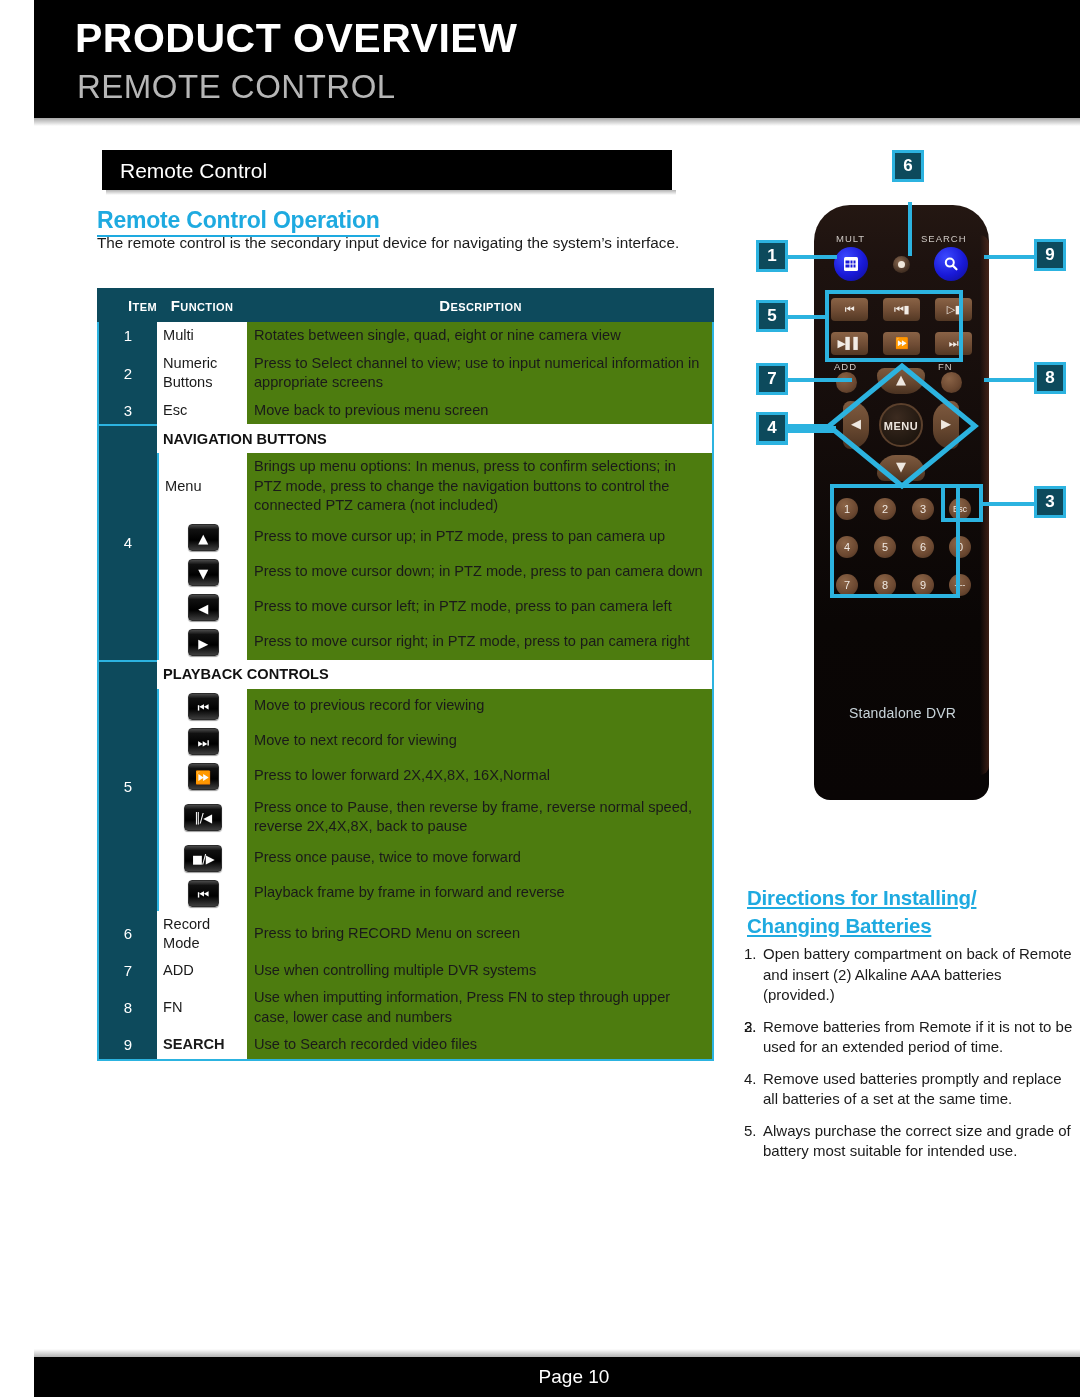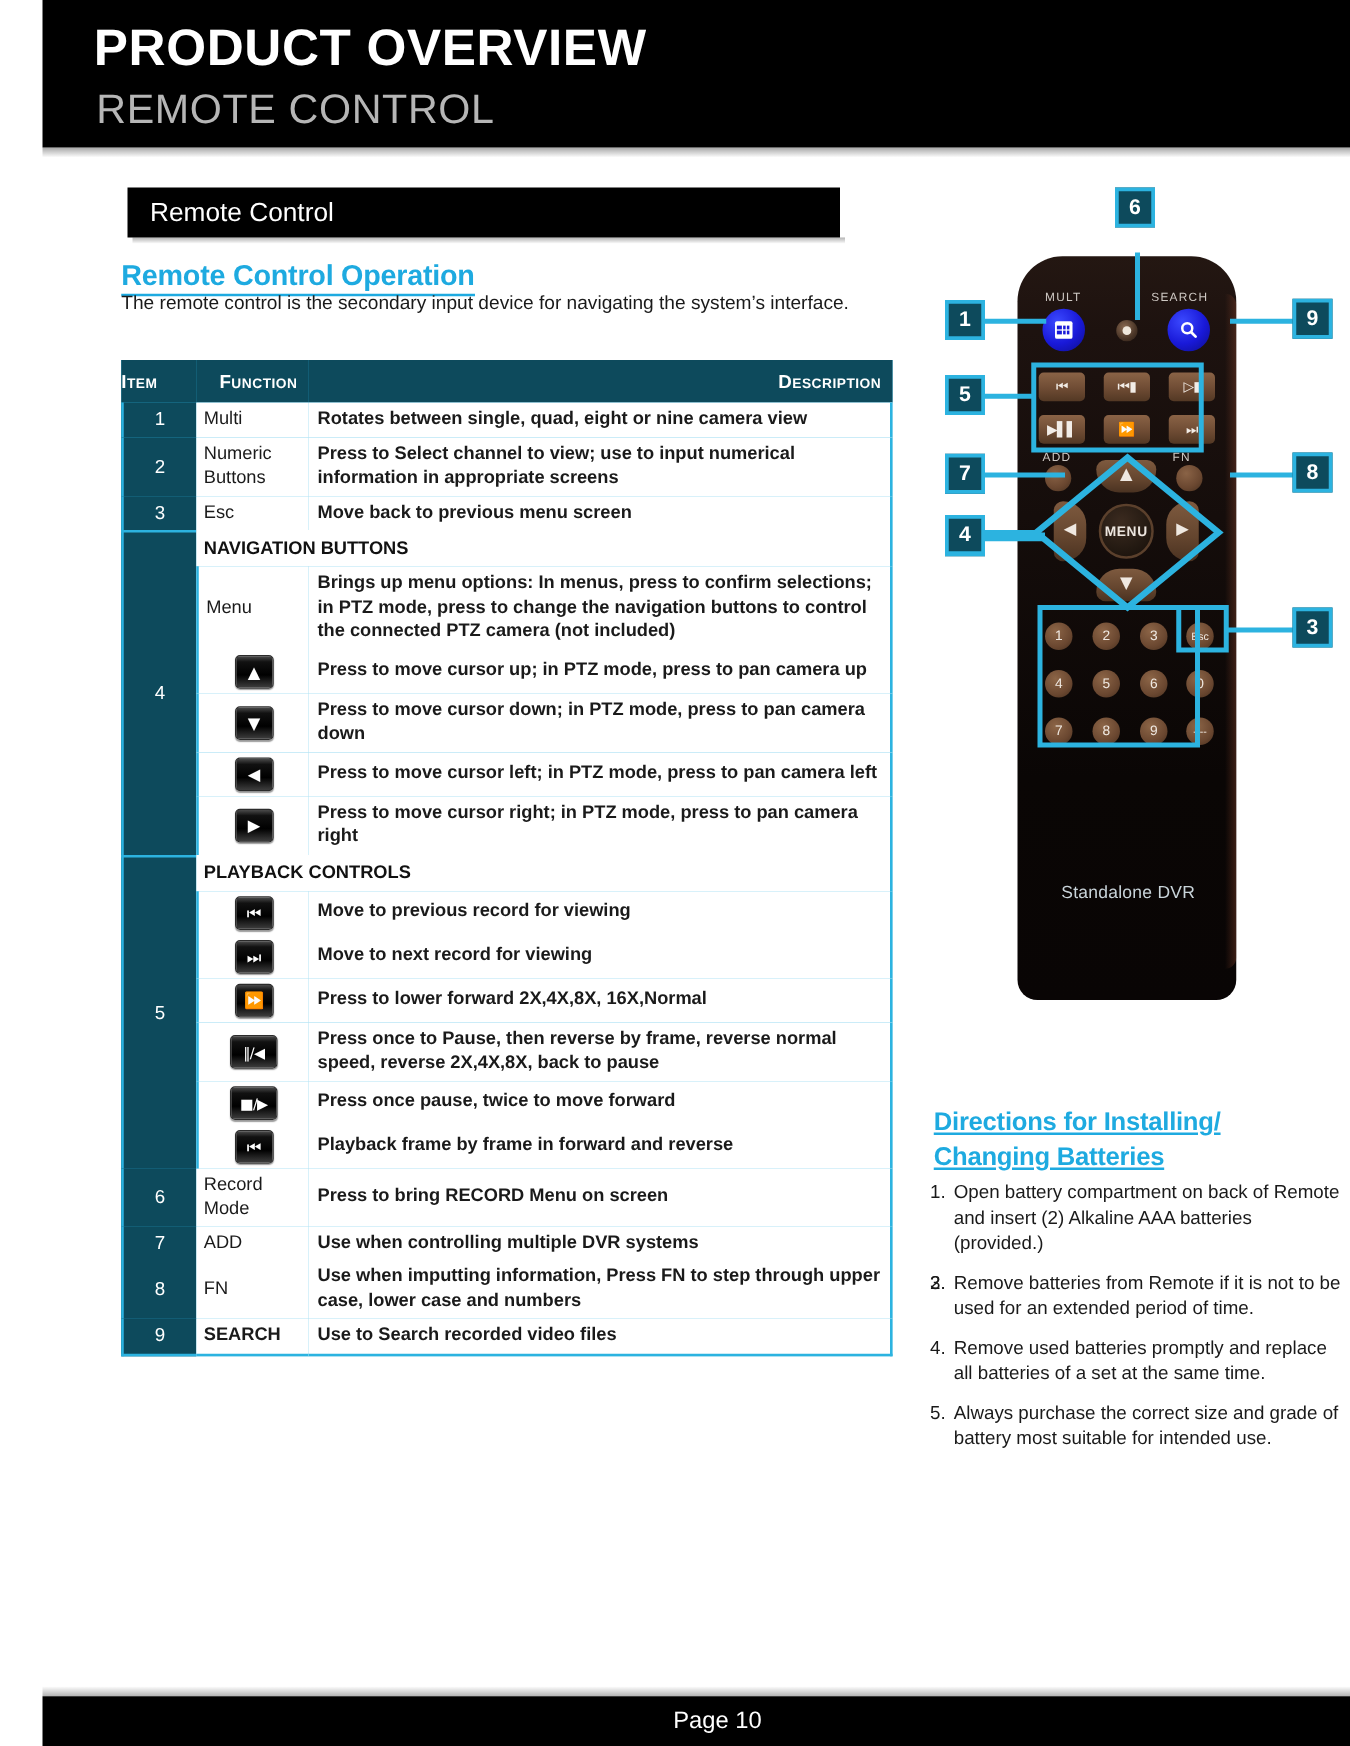--- a/index.html
+++ b/index.html
@@ -61,45 +61,45 @@
   .tbl {
     position:absolute; left:63px; top:288px;
     width:617px;
     border-collapse:separate; border-spacing:0;
     background:#2cb3e0;
   }
   .tbl td, .tbl th { border:0; padding:0; vertical-align:middle; }
   .hdr-cell {
     background:#0d4a5c; color:#ffffff;
     font-size:15px; height:34px;
-    padding:0 9px !important; text-align:right;
+    padding:0 9px !important; text-align:center;
     font-variant: small-caps; letter-spacing:0.4px;
   }
-  .hdr-cell.c1 { width:60px; text-align:left; padding:0 !important; }
+  .hdr-cell.c1 { width:60px; text-align:right; padding:0 !important; }
   .hdr-cell.c2 { width:90px; }
 
   .item-cell {
     background:#0d4a5c; color:#ffffff;
     width:60px; text-align:center; font-size:15px;
     border-top:2px solid #2cb3e0;
   }
   .item-cell.span { border-top:2px solid #2cb3e0; }
   .fn-cell {
     background:#ffffff; color:#1a1a1a;
     width:90px; font-size:14.6px; line-height:19px;
     padding:4px 0 4px 6px !important;
     border-top:2px solid #2cb3e0; border-left:2px solid #2cb3e0;
   }
   .fn-cell.center { text-align:center; padding-left:0 !important; }
   .fn-cell.bold { font-weight:bold; }
   .desc-cell {
-    background:#ffffff; color:#1a1a1a;
+    background:#4d7c0f; color:#1a1a1a;
     font-size:14.6px; line-height:19.5px;
     padding:4px 6px 4px 7px !important;
-    border-top:2px solid #2cb3e0; border-left:2px solid #2cb3e0;font-weight:bold;
+    border-top:2px solid #2cb3e0; border-left:2px solid #2cb3e0;
   }
   .grp-cell {
     background:#ffffff; color:#111; font-weight:bold;
     font-size:14.6px; height:29px;
     padding:0 0 0 6px !important;
     border-top:2px solid #2cb3e0; border-left:2px solid #2cb3e0;
   }
   .tbl .lastrow td { border-bottom:2px solid #2cb3e0; }
   .tbl tr td:last-child { border-right:2px solid #2cb3e0; }
   .tbl tr td:first-child { border-left:2px solid #2cb3e0; }

